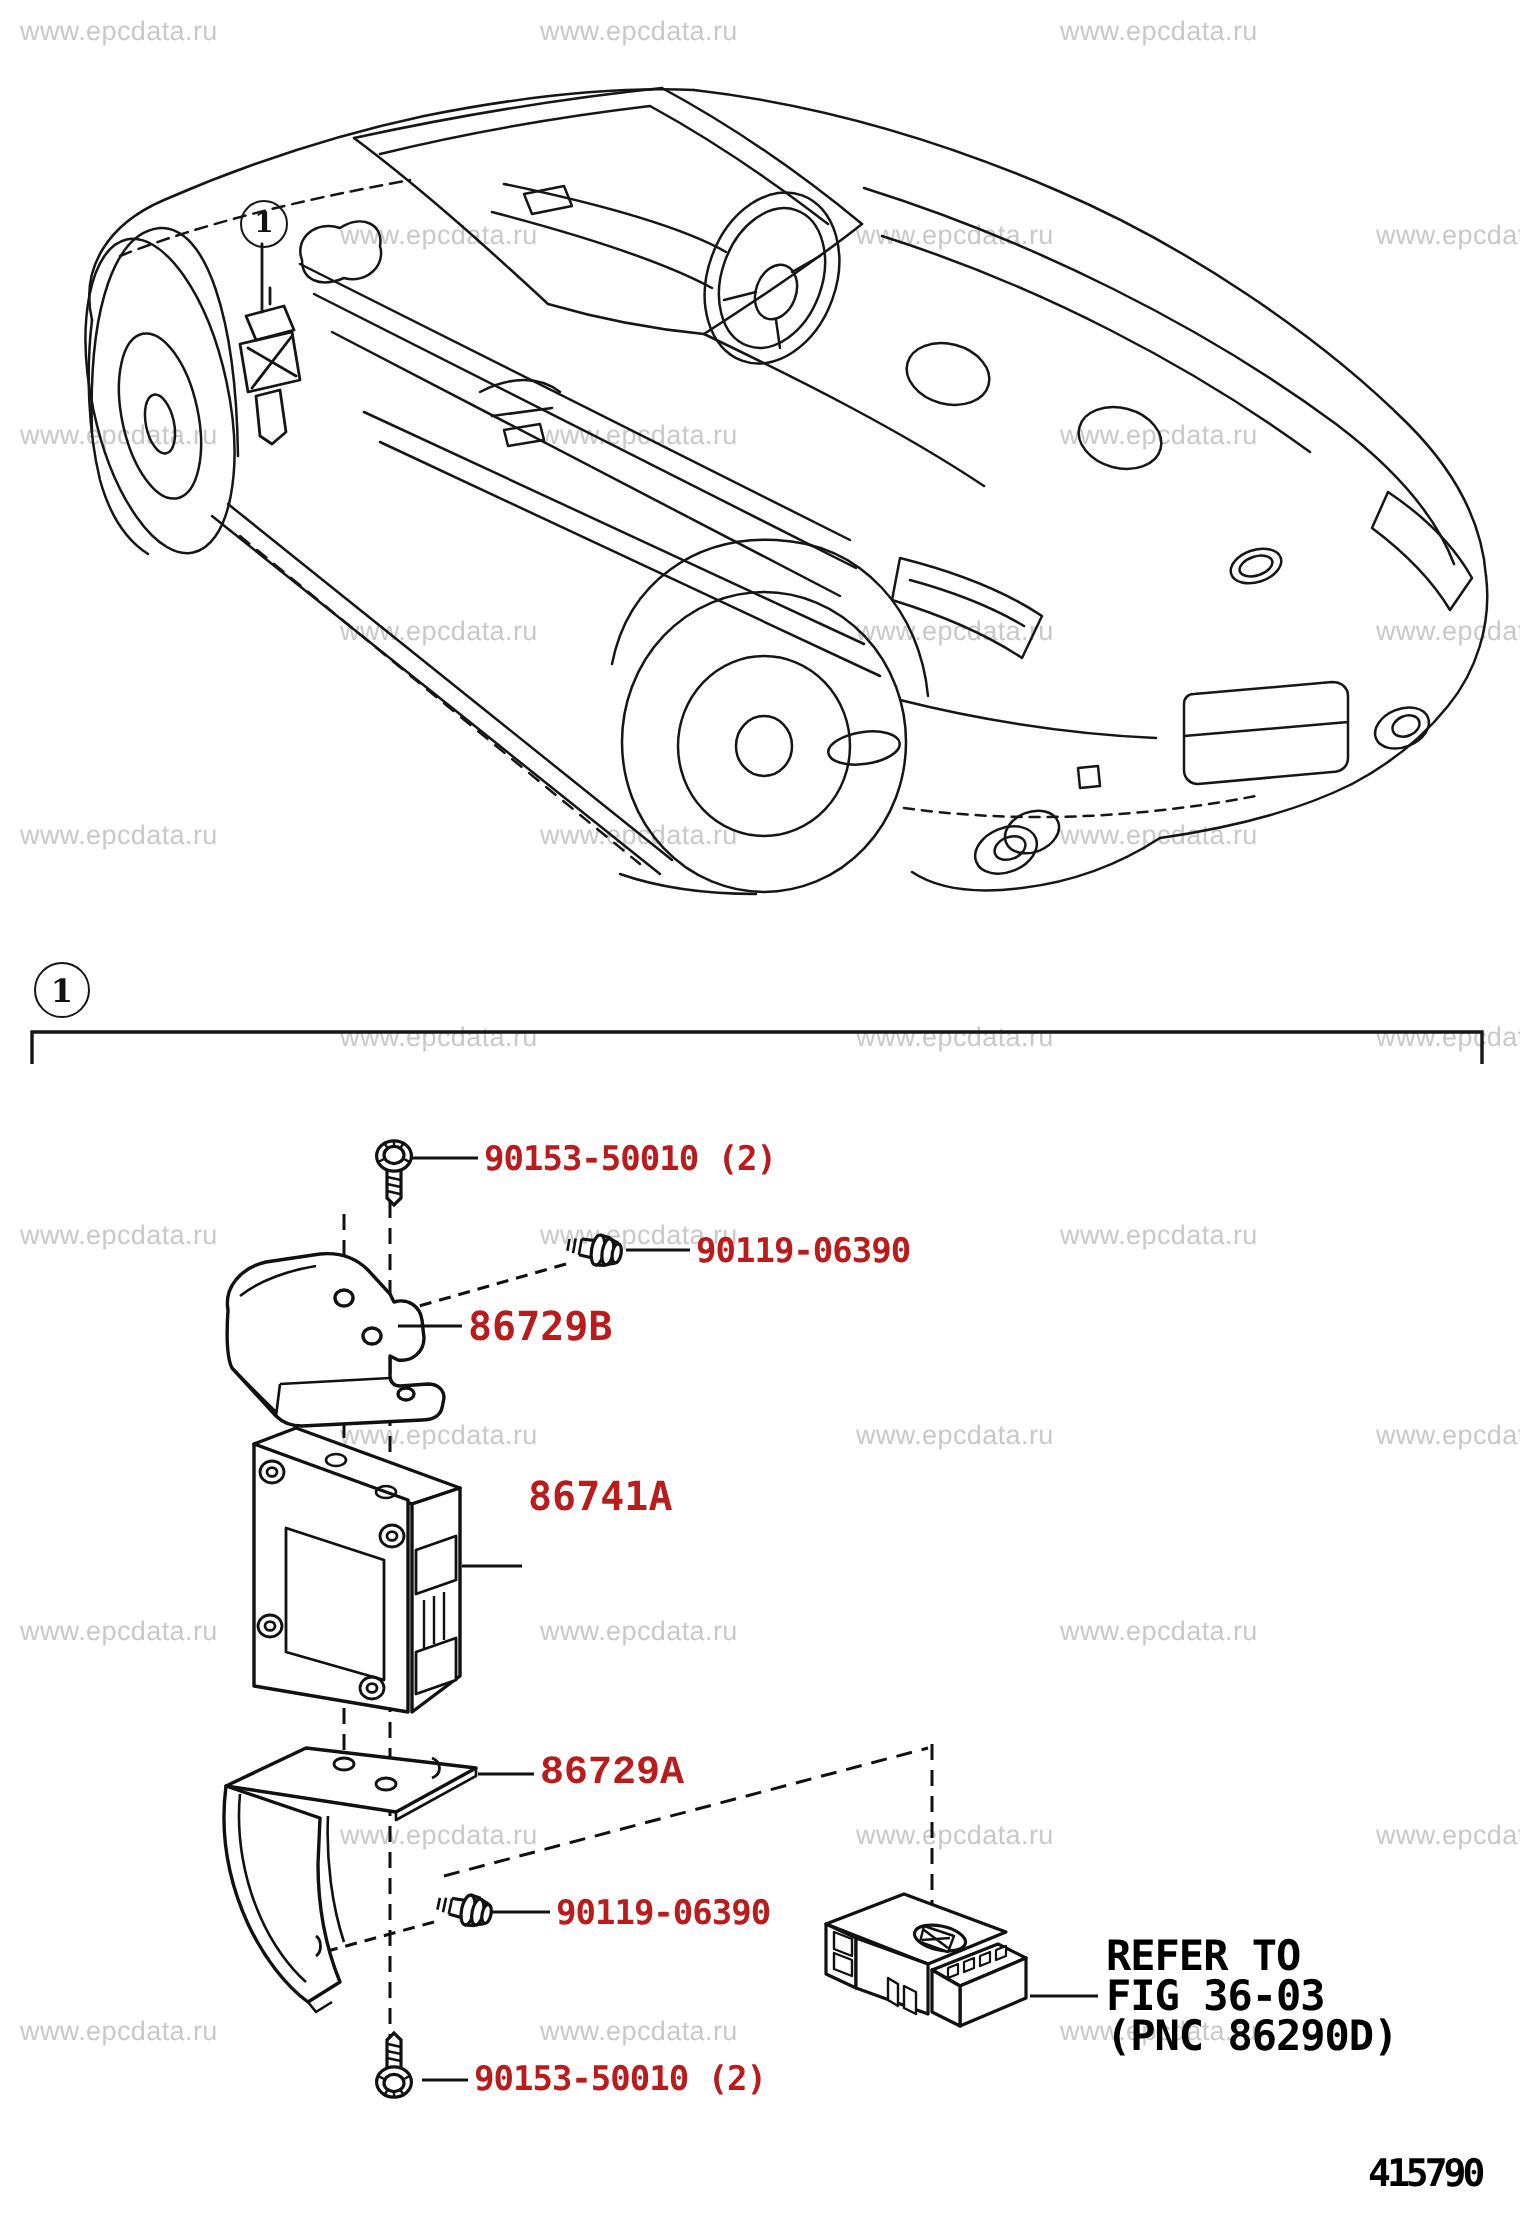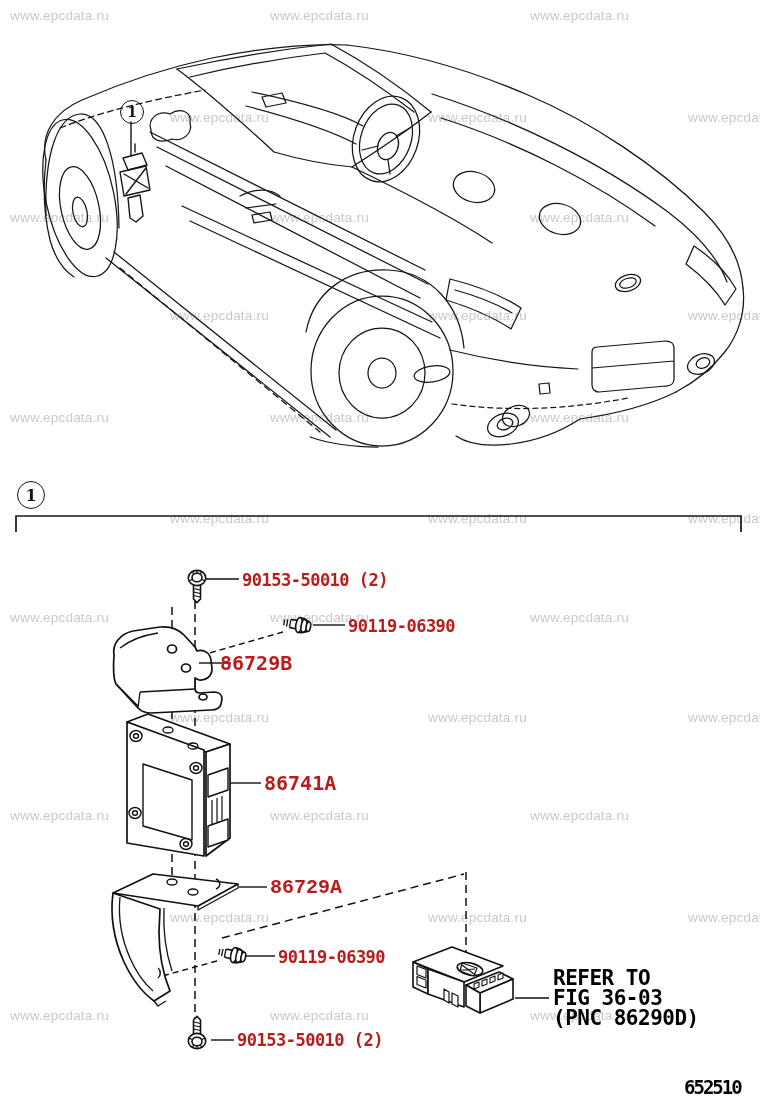--- a/index.html
+++ b/index.html
@@ -249,27 +249,27 @@
 
   <div class="callout" style="left:120px;top:100px;width:22px;height:22px;font-size:14px;">
     <span>1</span>
   </div>
   <div class="callout" style="left:17px;top:481px;width:26px;height:26px;font-size:16px;">
     <span>1</span>
   </div>
 
   <div class="plabel" style="left:242px;top:580px;">90153-50010 (2)</div>
   <div class="plabel" style="left:348px;top:626px;">90119-06390</div>
-  <div class="plabel big" style="left:220px;top:663px;">86729B</div>
-  <div class="plabel big" style="left:264px;top:783px;">86741A</div>
+  <div class="plabel big" style="left:234px;top:663px;">86729B</div>
+  <div class="plabel big" style="left:264px;top:748px;">86741A</div>
   <div class="plabel big" style="left:270px;top:887px;font-family:Liberation Mono, monospace;">86729A</div>
   <div class="plabel" style="left:278px;top:957px;">90119-06390</div>
   <div class="plabel" style="left:237px;top:1040px;">90153-50010 (2)</div>
 
   <div>
     <div class="refline" style="left:553px;top:966px;">REFER TO</div>
     <div class="refline" style="left:553px;top:986px;">FIG 36-03</div>
     <div class="refline" style="left:553px;top:1006px;">(PNC 86290D)</div>
   </div>
 
-  <div class="fignum" style="left:684px;top:1076px;">652510</div>
+  <div class="fignum" style="left:684px;top:1076px;">415790</div>
 
 </div>
 
 </body></html>

